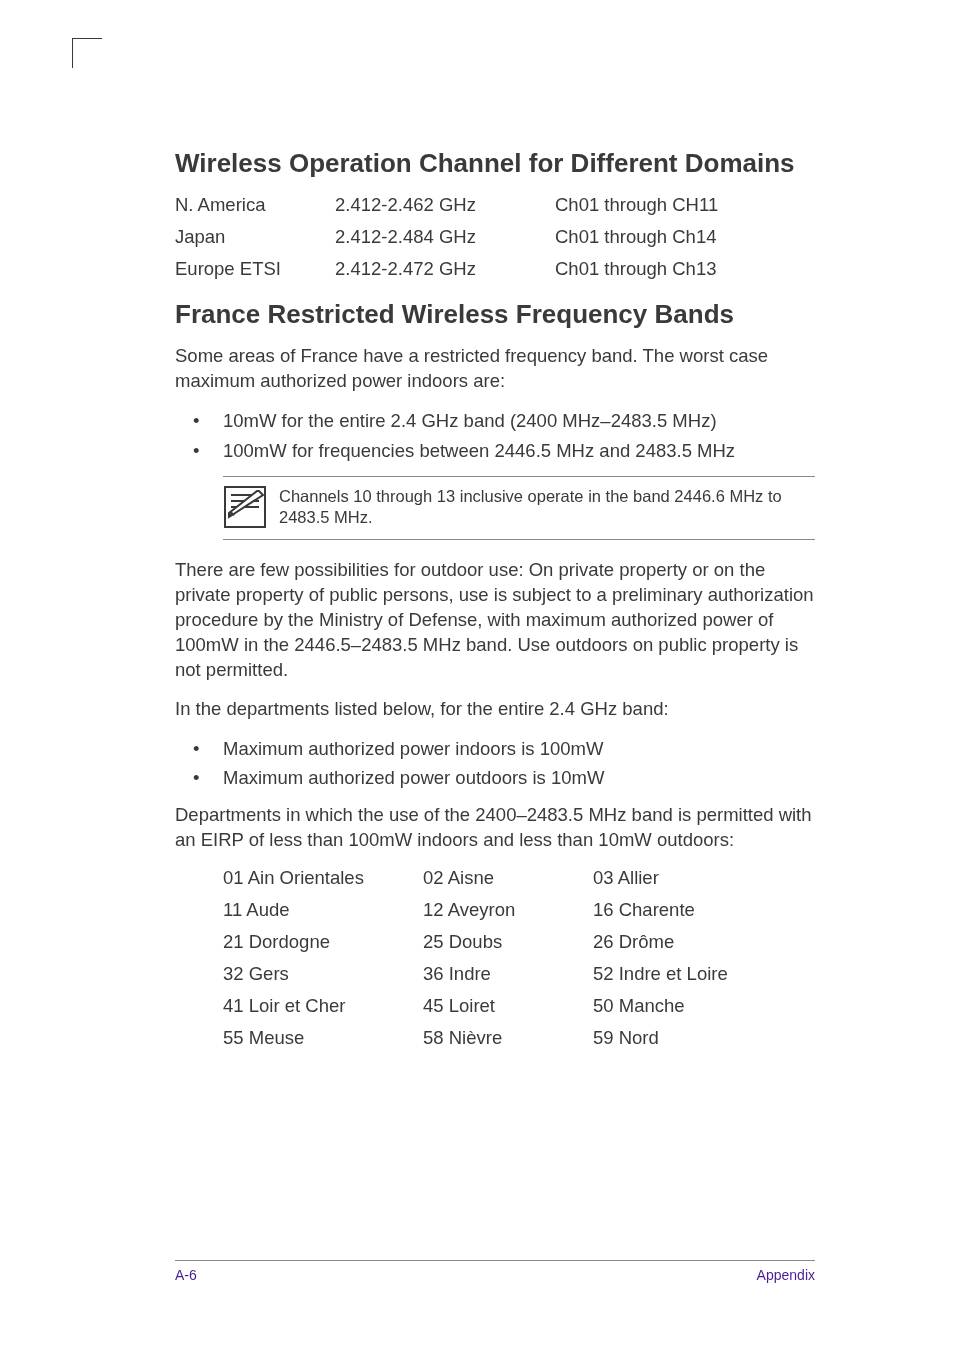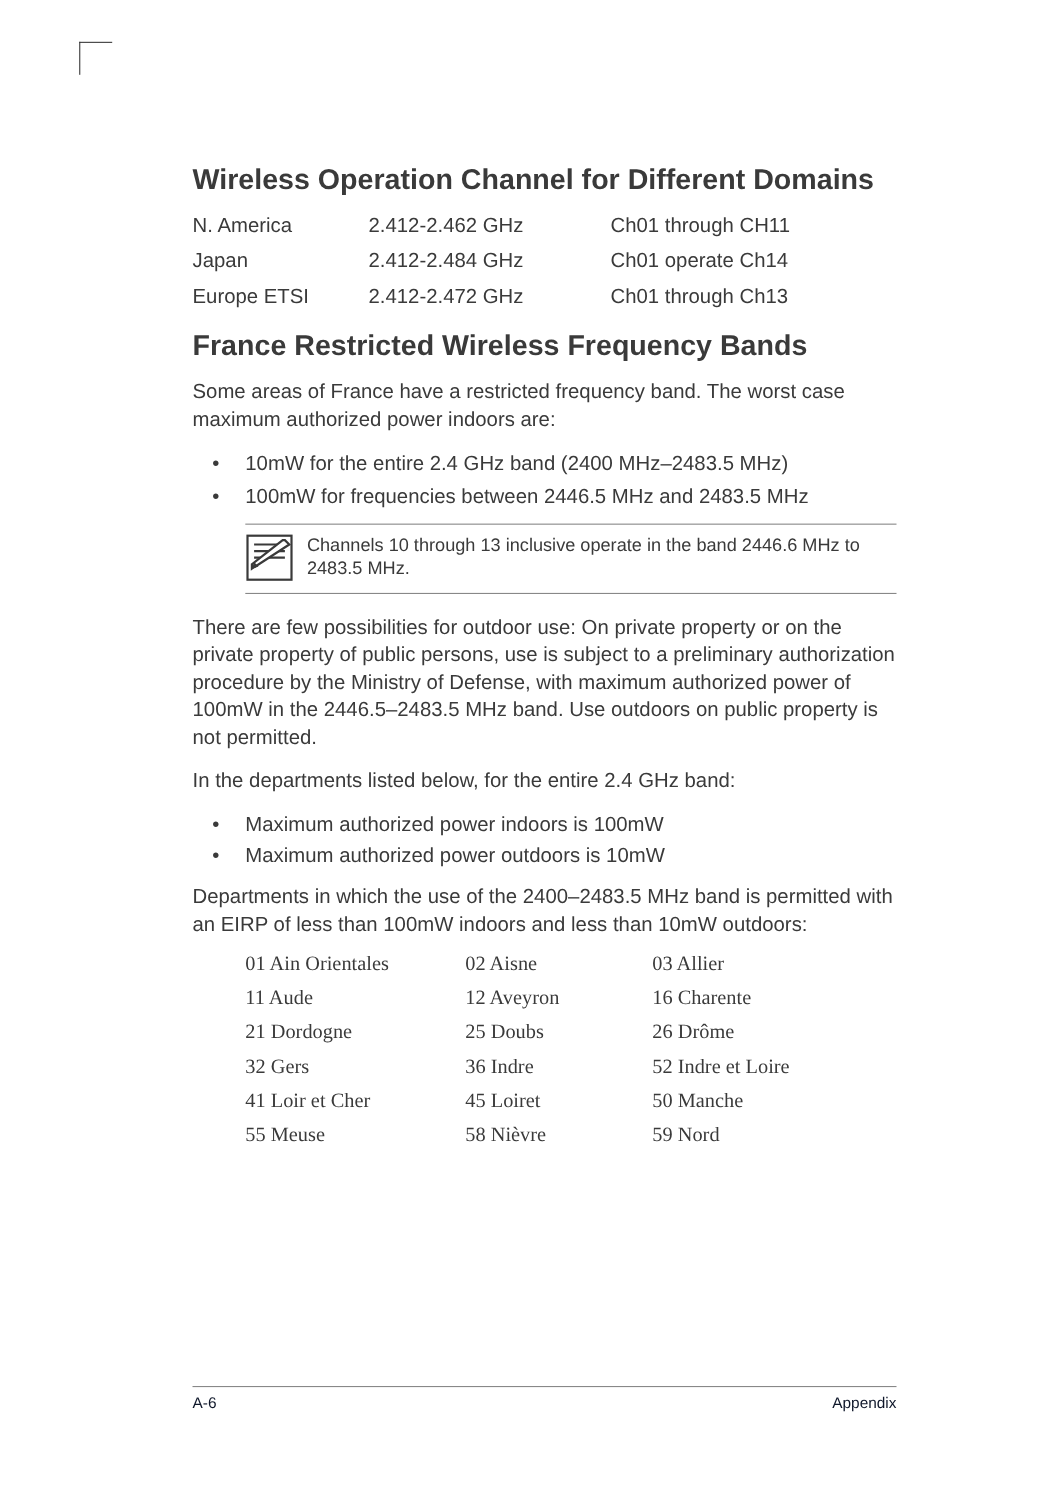--- a/index.html
+++ b/index.html
@@ -31,57 +31,57 @@
   .domain-table .c2 { width: 220px; }
   .domain-table .c3 { flex: 1; }
   p.body { font-size: 18.5px; line-height: 1.35; margin-bottom: 14px; }
   ul.bullets { list-style: none; margin-bottom: 12px; }
   ul.bullets li { font-size: 18.5px; line-height: 1.4; padding-left: 48px; position: relative; margin-bottom: 4px; }
   ul.bullets li::before { content: "•"; position: absolute; left: 18px; top: 0; }
   .note-box { border-top: 1px solid #888; border-bottom: 1px solid #888; padding: 8px 0 10px 0; display: flex; align-items: center; margin: 6px 0 18px 48px; }
   .note-icon { width: 44px; height: 44px; flex: 0 0 44px; margin-right: 12px; }
   .note-icon svg { width: 44px; height: 44px; }
   .note-text { font-size: 16.5px; line-height: 1.25; }
-  .dept-table { margin-left: 48px; margin-top: 2px; font-family: Liberation Serif, serif; }
+  .dept-table { margin-left: 48px; margin-top: 2px; }
   .dept-table .drow { display: flex; margin-bottom: 10px; font-size: 18.5px; }
   .dept-table .d1 { width: 200px; }
   .dept-table .d2 { width: 170px; }
   .dept-table .d3 { flex: 1; }
   .footer {
     position: absolute;
     left: 175px;
     width: 640px;
     top: 1260px;
     border-top: 1px solid #888;
     padding-top: 6px;
     display: flex;
     justify-content: space-between;
     font-size: 14px;
-    color: #0f172a;
+    color: #4c1d95;
   }
 </style>
 </head>
 <body>
 
 <div class="crop-tl"></div>
 
 <div class="page">
 
   <h2 class="section">Wireless Operation Channel for Different Domains</h2>
 
   <div class="domain-table">
     <div class="row">
       <div class="c1">N. America</div>
       <div class="c2">2.412-2.462 GHz</div>
       <div class="c3">Ch01 through CH11</div>
     </div>
     <div class="row">
       <div class="c1">Japan</div>
       <div class="c2">2.412-2.484 GHz</div>
-      <div class="c3">Ch01 operate Ch14</div>
+      <div class="c3">Ch01 through Ch14</div>
     </div>
     <div class="row">
       <div class="c1">Europe ETSI</div>
       <div class="c2">2.412-2.472 GHz</div>
       <div class="c3">Ch01 through Ch13</div>
     </div>
   </div>
 
   <h2 class="section">France Restricted Wireless Frequency Bands</h2>
 

